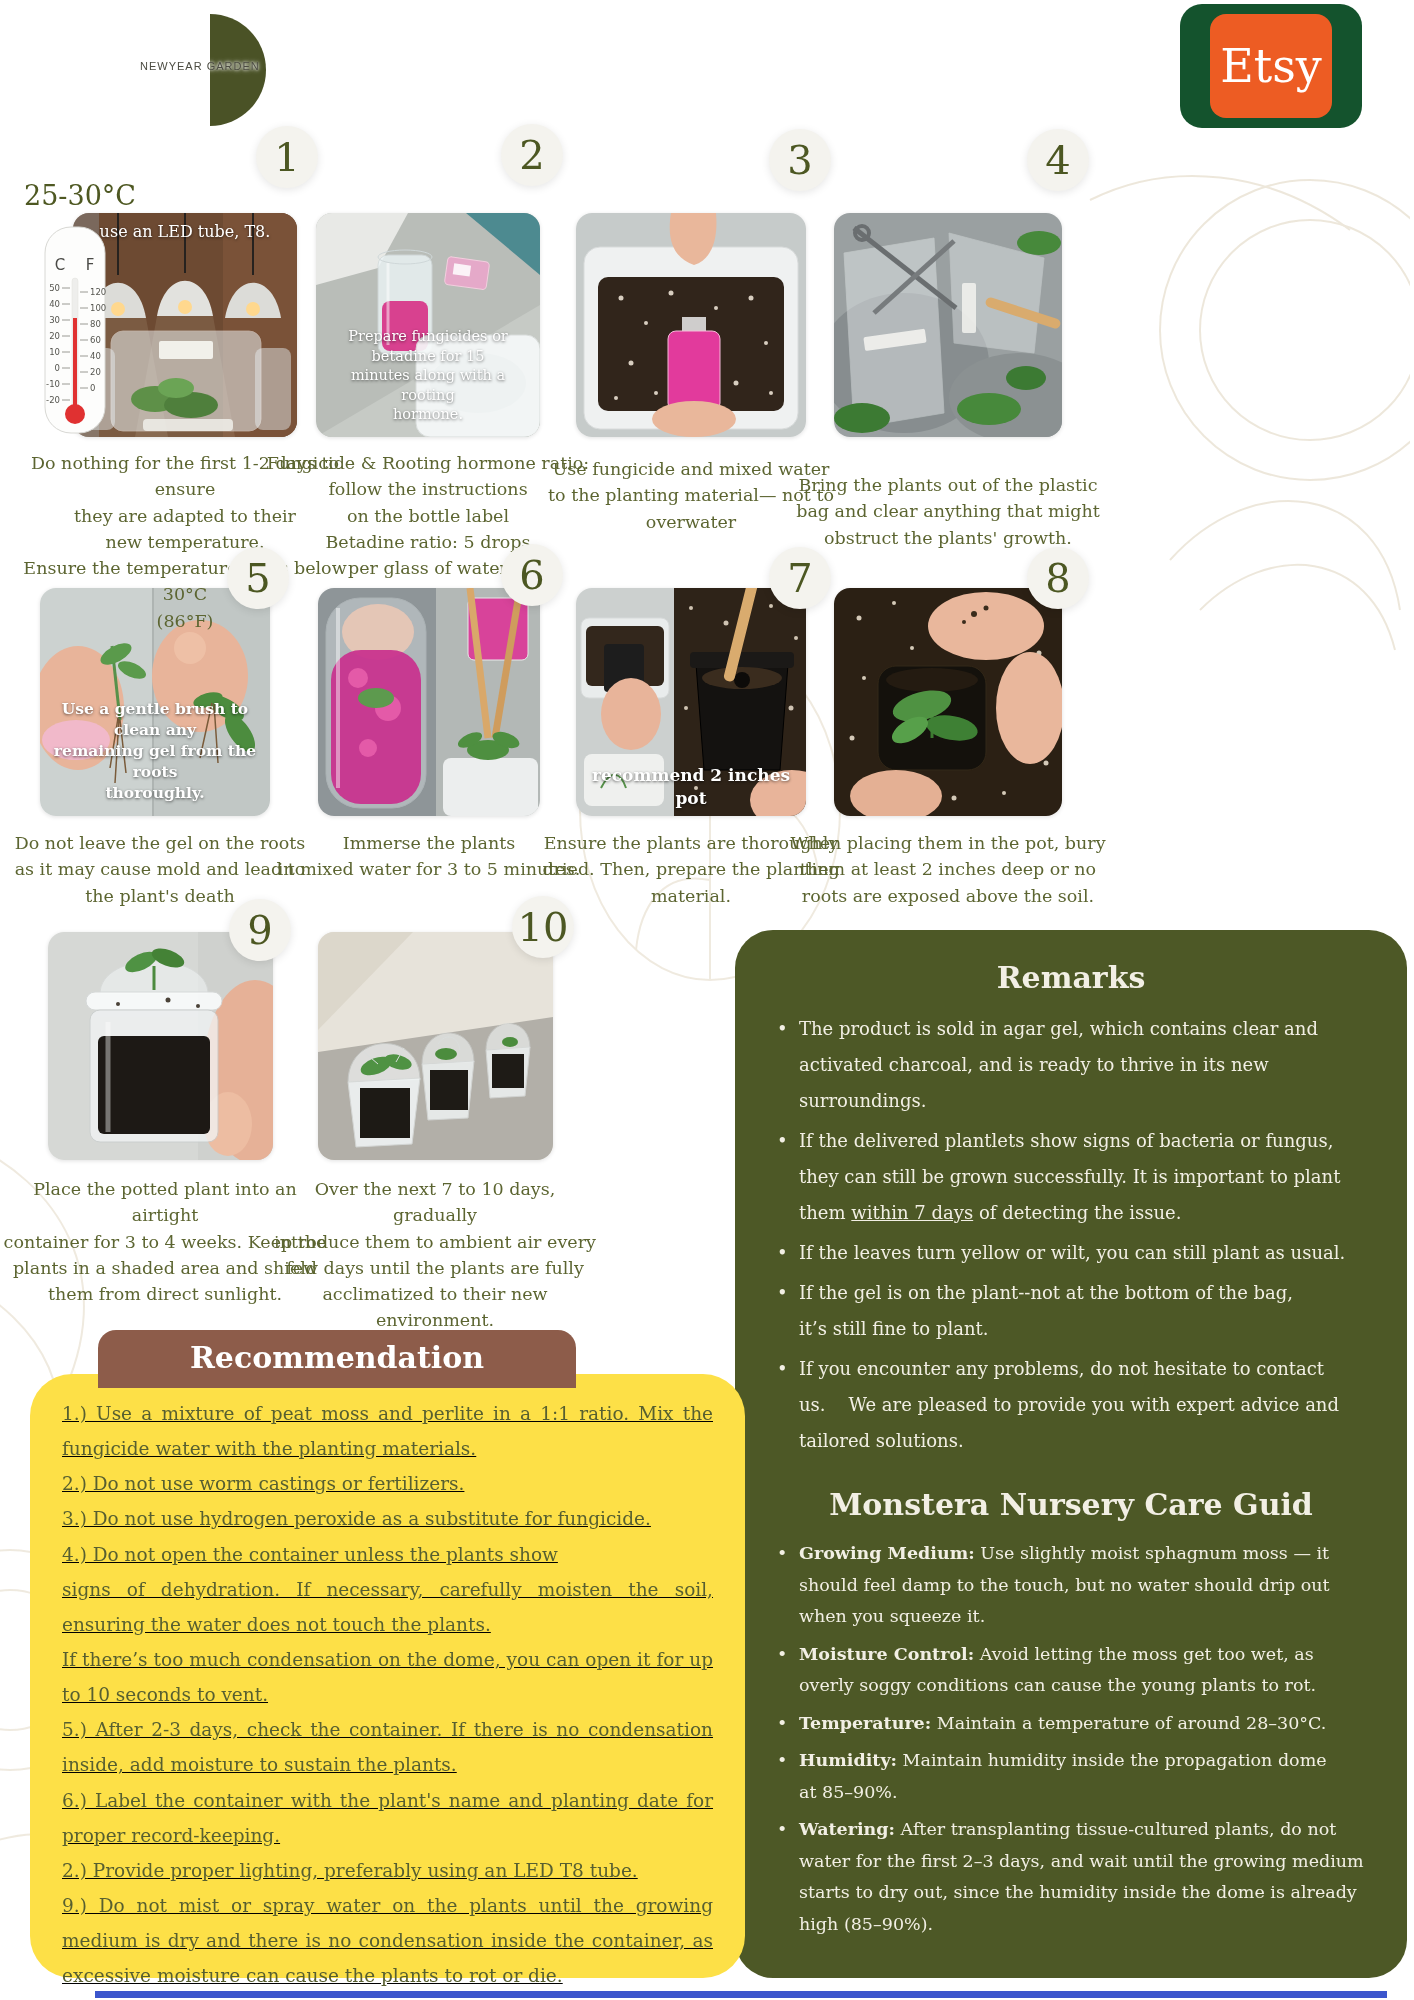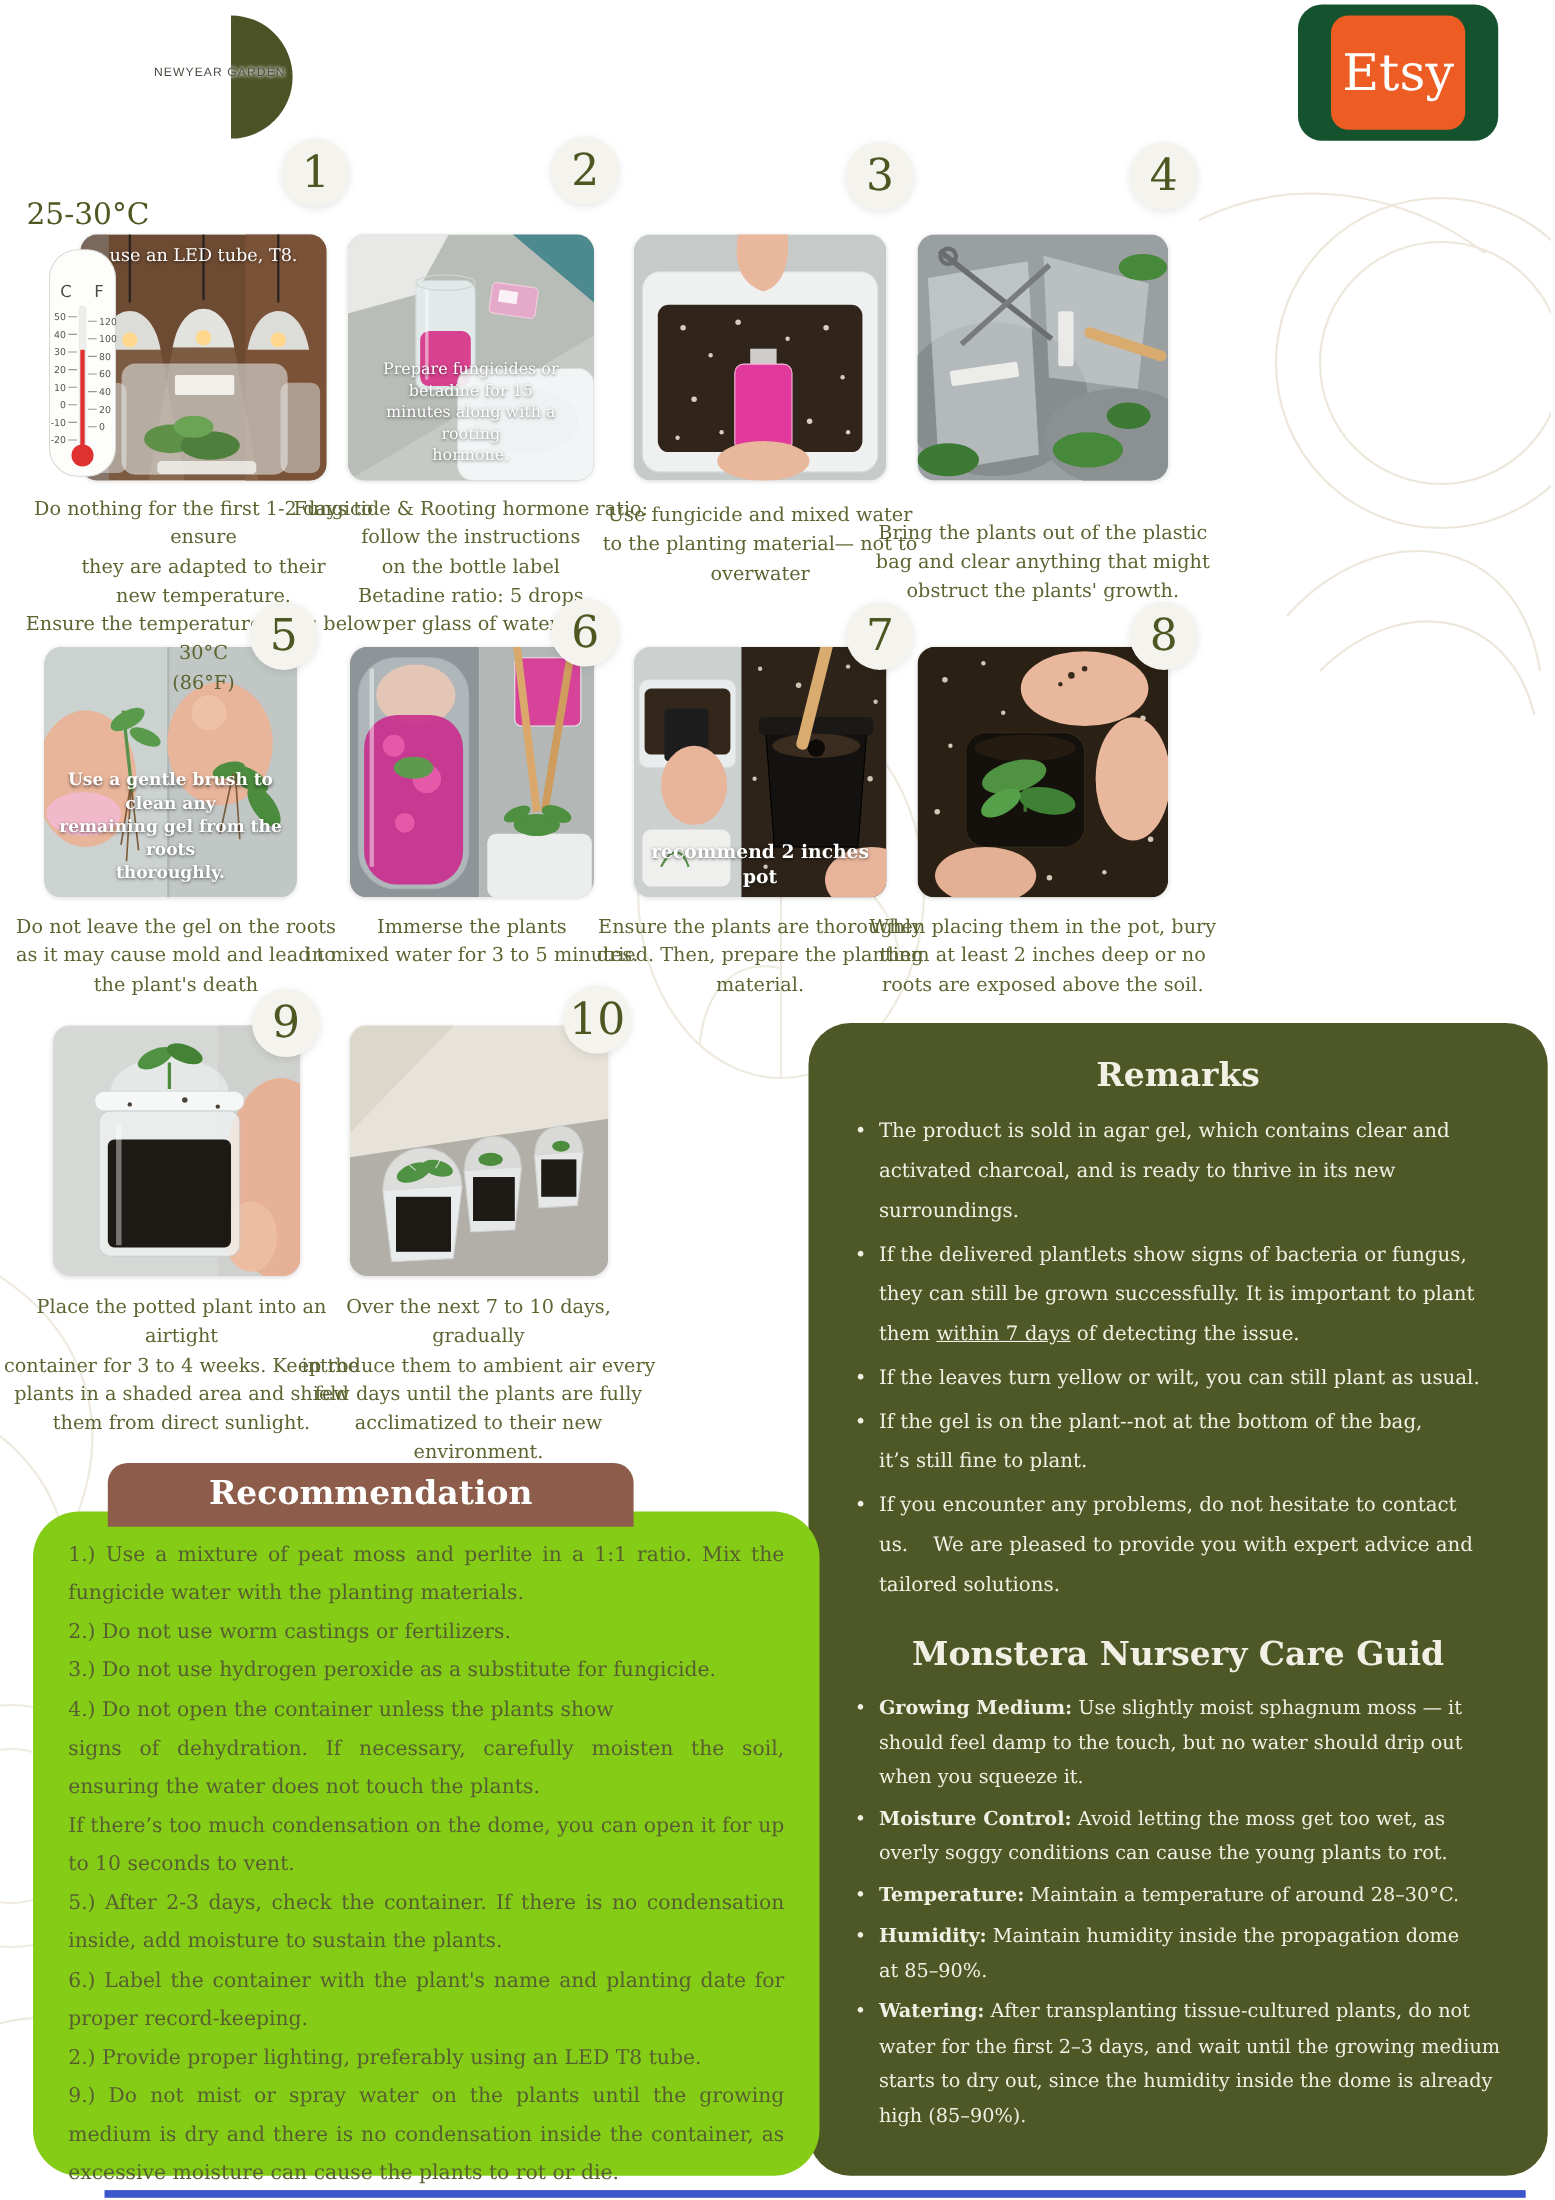--- a/index.html
+++ b/index.html
@@ -39,22 +39,22 @@
   ul.green-list{list-style:none;margin:0;padding:0;font-size:18px;}
   ul.green-list li{position:relative;padding-left:28px;margin-bottom:4px;line-height:2.0;}
   ul.green-list.tight li{line-height:1.8;font-size:17.5px;margin-bottom:6px;}
   ul.green-list li::before{content:"•";position:absolute;left:6px;top:0;}
   .und{text-decoration:underline;}
   .lead{font-weight:bold;}
   
   .rec-header{position:absolute;left:98px;top:1330px;width:478px;height:58px;background:#8d5c4a;
               border-radius:18px 18px 0 0;color:#fff;font-size:30px;font-weight:bold;
               text-align:center;line-height:56px;z-index:7;}
-  .tan-box{position:absolute;left:30px;top:1374px;width:715px;height:604px;background:#84cc16;
-           border-radius:42px;padding:22px 32px;box-sizing:border-box;z-index:6;}
+  .tan-box{position:absolute;left:30px;top:1374px;width:715px;height:604px;background:#fde047;
+           border-radius:42px;padding:22px 32px;box-sizing:border-box;z-index:6;text-decoration:underline;}
   .tan-box p{margin:0;font-size:18.5px;line-height:1.9;color:#575f30;text-align:justify;
              white-space:pre-line;}
   
   .doodle{position:absolute;z-index:0;opacity:.8;}
   .blue-line{position:absolute;left:95px;top:1991px;width:1292px;height:7px;background:#3c56cc;z-index:8;}
   .thermo{position:absolute;left:44px;top:226px;z-index:5;}
 </style>
 </head>
 <body>
 

